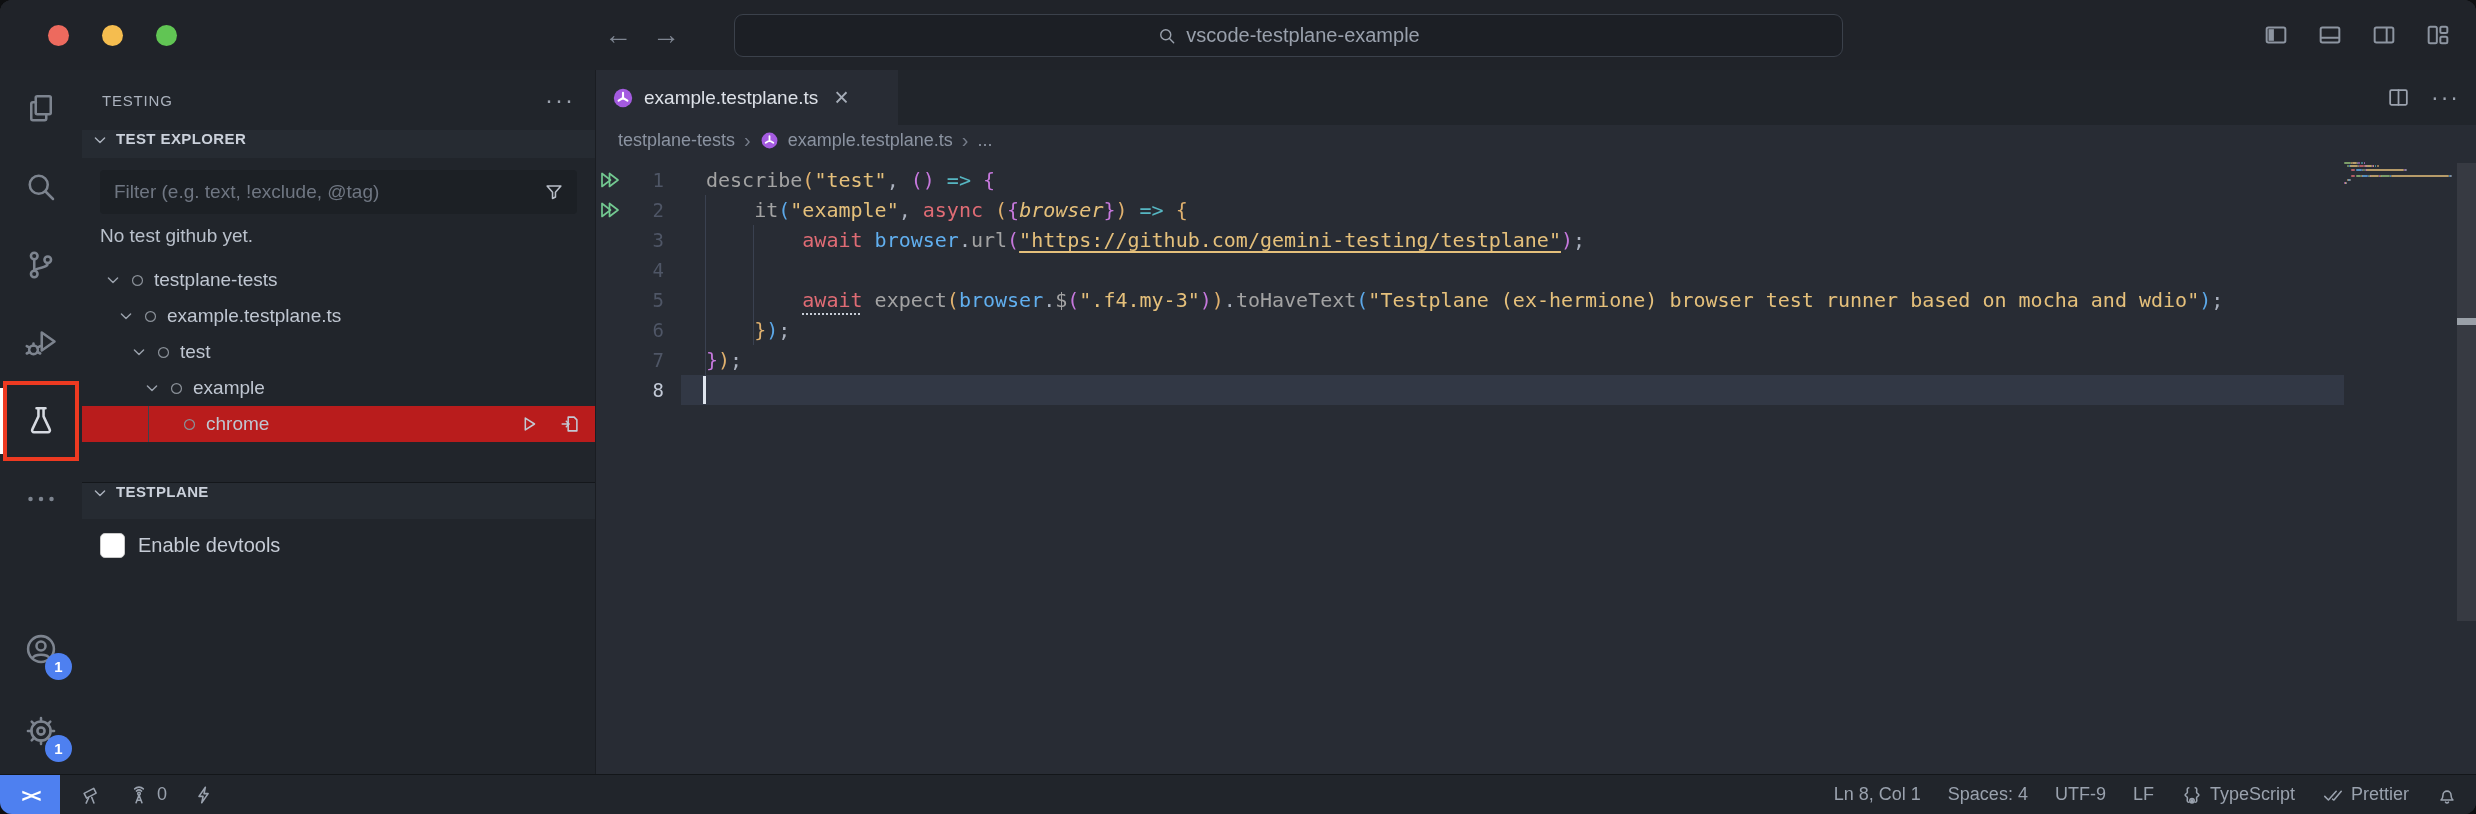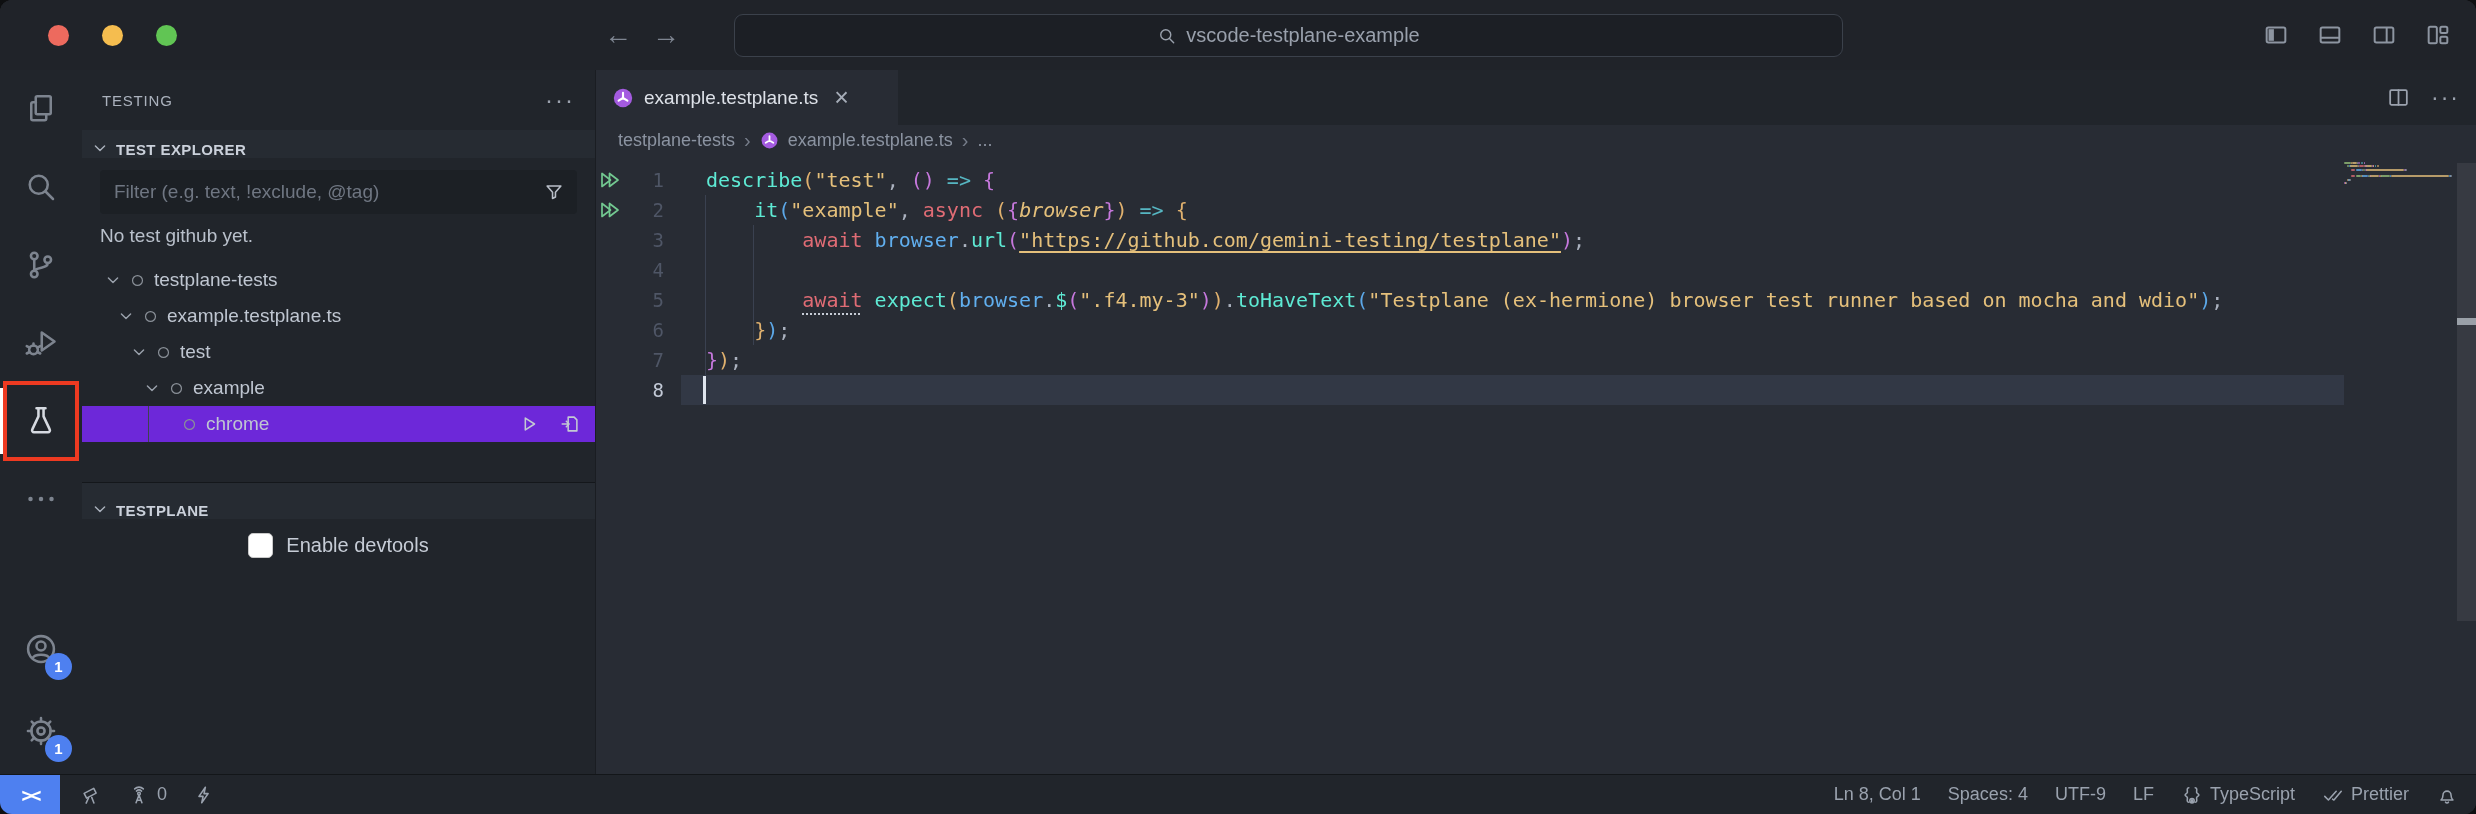--- a/index.html
+++ b/index.html
@@ -31,42 +31,42 @@
   .ai.active::before{content:'';position:absolute;left:-17px;top:6px;bottom:6px;width:3px;background:#ffffff;}
   .ai.annotated::after{content:'';position:absolute;left:-14px;right:-14px;top:-1px;bottom:-1px;border:4px solid var(--annotation-red);}
   .ai .badge{position:absolute;right:-7px;bottom:8px;min-width:27px;height:27px;border-radius:14px;background:var(--badge-blue);color:#fff;font-size:15px;font-weight:bold;display:flex;align-items:center;justify-content:center;}
   .ab-spacer{flex:1;}
   .ab-bottom{margin-bottom:4px;}
 
   
   .sidebar{width:513px;background:#21252b;border-right:1px solid #1a1d22;display:flex;flex-direction:column;flex:none;}
   .sidebar-title{height:60px;display:flex;align-items:center;padding:0 20px;color:#abb2bd;font-size:15px;letter-spacing:.8px;}
   .sidebar-title .more{margin-left:auto;color:#9aa1ad;font-size:24px;letter-spacing:2px;cursor:default;}
-  .section-header{height:28px;background:#262b32;display:flex;align-items:flex-end;gap:6px;padding:0 8px;color:#cbd1db;font-size:15px;font-weight:bold;letter-spacing:.4px;}
+  .section-header{height:28px;background:#262b32;display:flex;align-items:flex-start;gap:6px;padding:0 8px;color:#cbd1db;font-size:15px;font-weight:bold;letter-spacing:.4px;}
   .section-header .icon{width:20px;height:20px;color:#aab1bc;}
   .section-header.tall{height:36px;border-top:1px solid rgba(0,0,0,.45);}
   .explorer-body{height:324px;position:relative;}
   .filterbox{margin:12px 18px 0;height:44px;background:#1c2025;border-radius:4px;display:flex;align-items:center;padding:0 12px;}
   .filterbox input{flex:1;background:transparent;border:none;outline:none;color:#c6ccd6;font-size:19px;font-family:"Liberation Sans",sans-serif;}
   .filterbox input::placeholder{color:#6f7682;}
   .filterbox .icon{width:22px;height:22px;color:#b9bfc9;}
   .empty-msg{margin:11px 18px 0;color:#b9c0cb;font-size:19px;}
   .tree{margin-top:15px;}
   .tree-row{height:36px;display:flex;align-items:center;color:#bfc6d1;font-size:19px;position:relative;}
   .tree-row .icon{flex:none;}
   .tree-row .chev{width:20px;height:20px;color:#9aa1ac;margin-right:6px;}
   .tree-row .chev.spacer{visibility:hidden;}
   .tree-row .state{width:17px;height:17px;color:#8a9098;margin-right:8px;}
-  .tree-row.selected{background:#6d28d9;}
+  .tree-row.selected{background:#b91c1c;}
   .tree-row.selected::before{content:'';position:absolute;left:66px;top:0;bottom:0;width:1px;background:#3d434d;}
   .tree-actions{margin-left:auto;display:flex;gap:19px;padding-right:14px;color:#c3c9d3;}
   .tree-actions .icon{width:22px;height:22px;}
   .testplane-body{padding:0 18px;}
   .settings-label{margin-top:19px;color:#80United878f;color:#80878f;font-size:16px;font-weight:bold;letter-spacing:.5px;}
-  .cb-row{margin-top:14px;display:flex;align-items:center;gap:13px;color:#c6ccd6;font-size:20px;height:25px;justify-content:center;}
+  .cb-row{margin-top:14px;display:flex;align-items:center;gap:13px;color:#c6ccd6;font-size:20px;height:25px;}
   .cb-box{width:23px;height:23px;background:#ffffff;border:1px solid #c9c9c9;border-radius:5px;flex:none;}
 
   
   .editor{flex:1;display:flex;flex-direction:column;min-width:0;background:#282c34;}
   .tabbar{height:55px;background:#21252b;display:flex;align-items:stretch;flex:none;}
   .tab{width:270px;background:#282c34;display:flex;align-items:center;gap:10px;padding:0 16px;flex:none;}
   .tab .icon.logo{width:22px;height:22px;}
   .tab .label{color:#dde1e8;font-size:19px;white-space:nowrap;}
   .tab .close{margin-left:6px;color:#a6adb8;font-size:25px;line-height:1;cursor:default;}
   .tab-rest{flex:1;}
@@ -83,21 +83,21 @@
   .code-line{height:30px;display:flex;align-items:center;position:relative;}
   .code-line .g-run{width:30px;padding-left:2px;color:var(--run-green);display:flex;align-items:center;}
   .code-line .g-run .icon{width:24px;height:24px;}
   .code-line .g-num{width:36px;text-align:right;color:#4f5666;font-size:19px;font-family:"DejaVu Sans Mono",monospace;z-index:1;}
   .code-line.current .g-num{color:#c2c9d6;}
   .code-line pre{margin:0 0 0 42px;font-size:20px;line-height:30px;font-family:"DejaVu Sans Mono",monospace;z-index:1;}
   .code-line.current::before{content:'';position:absolute;left:85px;width:1663px;top:0;bottom:0;background:#32384сому5;background:#323845;}
   .cursor{position:absolute;left:107px;top:1px;width:2.5px;height:28px;background:#dfe5ee;z-index:2;}
   .indent-guide{position:absolute;width:1px;background:#3a4150;}
 
-  .tk-fn{color:#5eead4}
+  .tk-fn{color:#a3a3a3}
   .tk-str{color:#e5c07b}
   .tk-kw{color:#e06c75}
   .tk-hint{color:#e06c75;text-decoration:underline dotted 2px #c6ccd6;text-underline-offset:6px;}
   .tk-obj{color:#61afef}
   .tk-op{color:#56b6c2}
   .tk-gold{color:#e0b16e}
   .tk-orchid{color:#c678dd}
   .tk-bblue{color:#5ca8e8}
   .tk-fg{color:#abb2bf}
   .tk-param{color:#e5c07b;font-style:italic}

